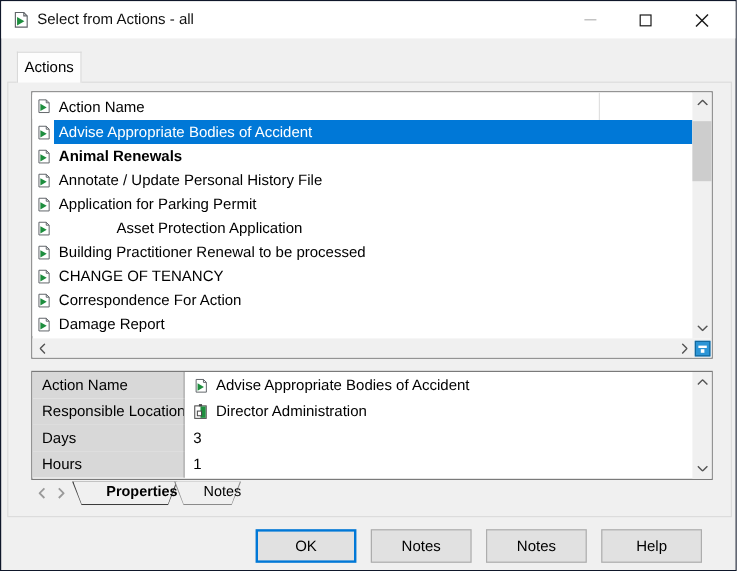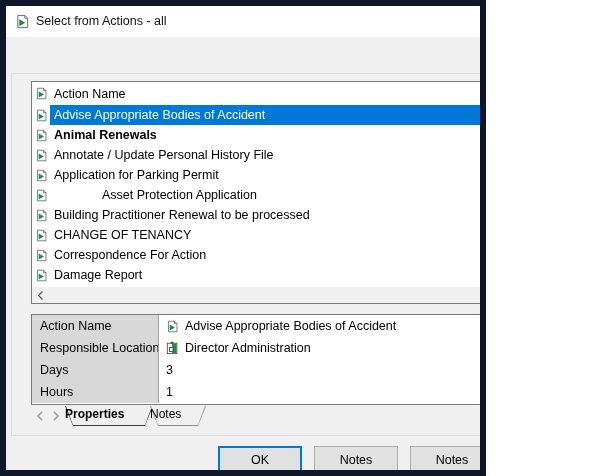--- a/index.html
+++ b/index.html
@@ -1,20 +1,20 @@
 <!DOCTYPE html>
 <html><head>
 <meta charset="utf-8">
 <style>
   * { margin:0; padding:0; box-sizing:border-box; }
   html,body { width:614px; height:476px; }
   body { font-family:"Liberation Sans", sans-serif; font-size:12.5px; color:#000; }
 
-  .window { position:relative; width:486px; height:476px; background:#f0f0f0;
-            border:6px solid #0f172a; overflow:hidden; }
+  .window { position:relative; width:614px; height:476px; background:#f0f0f0;
+            border:1px solid #0f172a; overflow:hidden; }
 
   
   .titlebar { position:absolute; left:0; top:0; width:100%; height:31px; background:#ffffff; }
   .title-icon { position:absolute; left:9px; top:8px; width:15px; height:15px; }
   .window-title { position:absolute; left:30px; top:0; height:31px; line-height:31px; font-size:12.5px; color:#111; }
   .win-btn { position:absolute; top:0; width:45px; height:31px; display:flex; align-items:center; justify-content:center; }
   .btn-min { left:468px; }
   .btn-max { left:514px; }
   .btn-close { left:561px; }
   .min-glyph { width:10px; height:1px; background:#b5b5b5; }
@@ -63,21 +63,21 @@
   .props-box .vsb { height:89px; }
 
   
   .sheet-strip { position:absolute; left:25px; top:400px; width:568px; height:22px; z-index:2; }
   .sheet-nav { position:absolute; top:3px; width:14px; height:14px; display:flex; align-items:center; justify-content:center; }
   .snav-left { left:2px; } .snav-right { left:18px; }
   .stab { position:absolute; top:0; height:20px; }
   .stab .outer { position:absolute; inset:0; clip-path:polygon(0 0,100% 0,calc(100% - 8px) 100%,8px 100%); }
   .stab .inner { position:absolute; left:1px; right:1px; top:0px; bottom:1px; background:#f0f0f0;
                  clip-path:polygon(0 0,100% 0,calc(100% - 7px) 100%,7px 100%); }
-  .stab .lbl { position:absolute; width:100%; top:1px; text-align:left; font-size:12px; }
+  .stab .lbl { position:absolute; width:100%; top:1px; text-align:right; font-size:12px; }
   .stab-properties { left:34px; width:88px; }
   .stab-properties .outer { background:#3c3c3c; }
   .stab-properties .lbl { font-weight:bold; }
   .stab-notes { left:119px; width:56px; }
   .stab-notes .outer { background:#8a8a8a; }
 
   
   .btn { position:absolute; top:440px; width:84px; height:28px; background:#e1e1e1;
          border:1px solid #adadad; text-align:center; line-height:26px; font-size:12.5px; }
   .btn.default { border:2px solid #0078d7; line-height:24px; }
@@ -106,20 +106,21 @@
         <div class="max-glyph"></div>
       </div>
     <div class="win-btn btn-close">
       <svg width="12" height="12" viewBox="0 0 12 12">
         <path d="M1 1 L11 11 M11 1 L1 11" stroke="#1a1a1a" stroke-width="1.2"></path>
       </svg>
     </div>
   </div>
 
   <div class="tabpage-border"></div>
+  <div class="tab-actions">Actions</div>
 
   <div class="list-box">
     <div class="list-header lrow" style="top:0;height:23px;">
       <span class="icon-cell">
         <svg width="13" height="15" viewBox="0 0 16 16">
             <path d="M3 1.5 H10.5 L13.5 4.5 V14.5 H3 Z" fill="#fff" stroke="#5f6368"></path>
             <path d="M10.5 1.5 V4.5 H13.5" fill="none" stroke="#5f6368"></path>
             <path d="M4.5 5.5 L11 9.3 L4.5 13 Z" fill="#1e8e3e"></path>
           </svg>
       </span>

